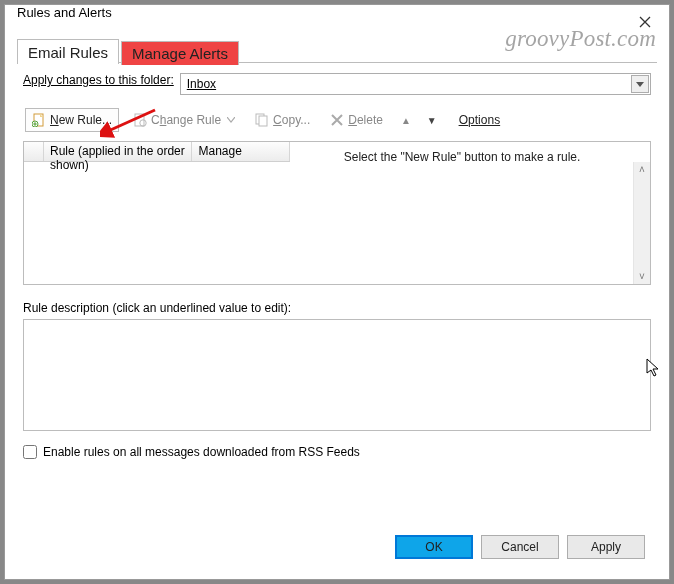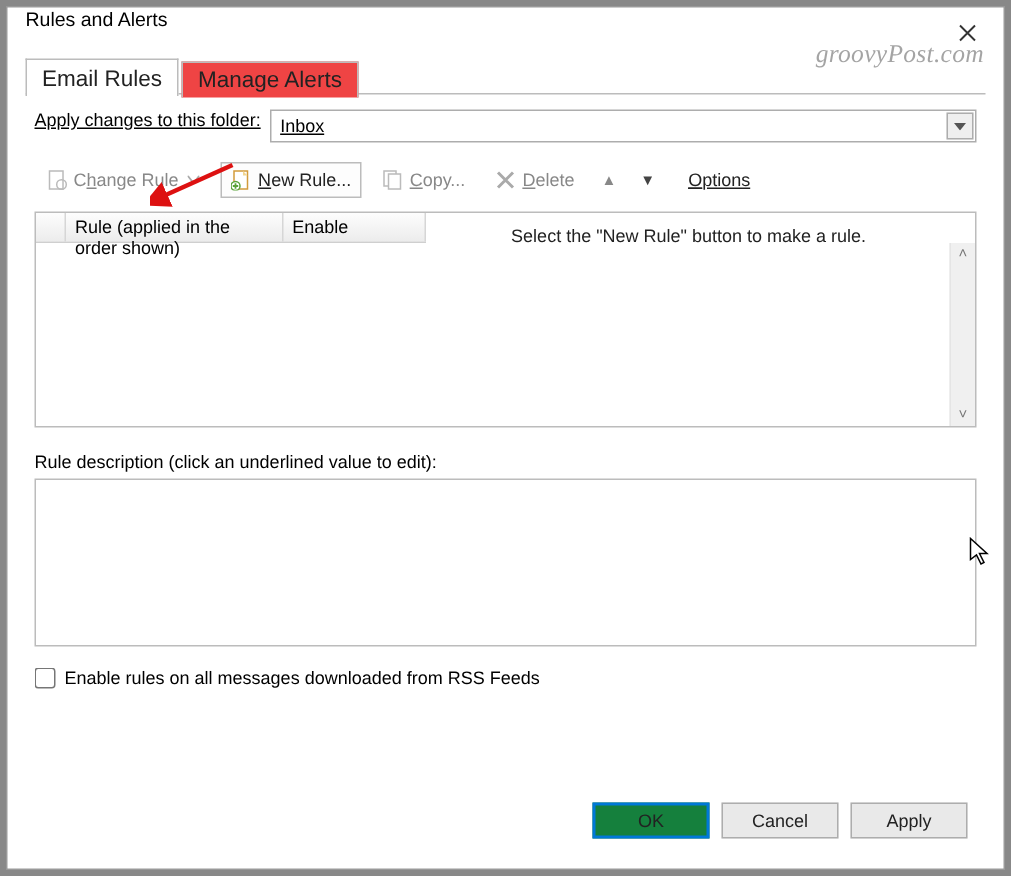--- a/index.html
+++ b/index.html
@@ -225,28 +225,28 @@
     border: 1px solid #adadad;
     background: #e9e9e9;
     font-size: 12px;
     color: #222;
     display: inline-flex;
     align-items: center;
     justify-content: center;
   }
   .wbtn.primary {
     border: 2px solid #0078d7;
-    background: #15803d;
+    background: #0ea5e9;
   }
   .watermark {
     position: absolute;
     top: 26px; right: 18px;
     font-family: Georgia, "Times New Roman", serif;
     font-style: italic;
-    font-size: 17px;
+    font-size: 23px;
     color: rgba(90,90,90,0.55);
     pointer-events: none;
     letter-spacing: 0.2px;
   }
   .arrow-annot {
     position: absolute;
     top: 108px; left: 100px;
     pointer-events: none;
   }
   .cursor {
@@ -290,41 +290,41 @@
           <span class="val">Inbox</span>
           <div class="dropbtn">
             <svg viewBox="0 0 8 5">
                 <path d="M0 0 L4 5 L8 0 Z" fill="#555"></path>
               </svg>
           </div>
         </div>
       </div>
 
       <div class="toolbar">
+        <div class="tbtn highlight">
+          <svg viewBox="0 0 14 14">
+            <rect x="2" y="1" width="9" height="12" fill="#fff" stroke="#d29b3a" stroke-width="1"></rect>
+            <path d="M8 1 L11 4 L8 4 Z" fill="#f1d58f"></path>
+            <circle cx="3" cy="11" r="3" fill="#fff" stroke="#5aa33a"></circle>
+            <path d="M3 9.2v3.6M1.2 11h3.6" stroke="#5aa33a" stroke-width="1.2"></path>
+          </svg>
+          <span><span class="u">N</span>ew Rule...</span>
+        </div>
+
         <div class="tbtn disabled">
           <svg viewBox="0 0 14 14">
             <rect x="2" y="1" width="9" height="12" fill="#fff" stroke="#bbb"></rect>
             <circle cx="10" cy="10" r="3.2" fill="none" stroke="#bbb"></circle>
           </svg>
           <span>C<span class="u">h</span>ange Rule</span>
           <svg class="chev" viewBox="0 0 8 6">
               <path d="M0 0 L4 5 L8 0" stroke="#aaa" fill="none" stroke-width="1.2"></path>
             </svg>
         </div>
 
-        <div class="tbtn highlight">
-          <svg viewBox="0 0 14 14">
-            <rect x="2" y="1" width="9" height="12" fill="#fff" stroke="#d29b3a" stroke-width="1"></rect>
-            <path d="M8 1 L11 4 L8 4 Z" fill="#f1d58f"></path>
-            <circle cx="3" cy="11" r="3" fill="#fff" stroke="#5aa33a"></circle>
-            <path d="M3 9.2v3.6M1.2 11h3.6" stroke="#5aa33a" stroke-width="1.2"></path>
-          </svg>
-          <span><span class="u">N</span>ew Rule...</span>
-        </div>
-
         <div class="tbtn disabled">
           <svg viewBox="0 0 14 14">
             <rect x="1" y="1" width="8" height="10" fill="#fff" stroke="#bbb"></rect>
             <rect x="4" y="3" width="8" height="10" fill="#fff" stroke="#bbb"></rect>
           </svg>
           <span><span class="u">C</span>opy...</span>
         </div>
 
         <div class="tbtn disabled">
           <svg viewBox="0 0 14 14">
@@ -342,21 +342,21 @@
         </div>
       </div>
 
       <div class="listarea">
         <div class="listheader">
           <div class="hcell c1"></div>
           <div class="hcell c2">
             <span>Rule (applied in the order shown)</span>
           </div>
           <div class="hcell c3">
-            <span>Enable</span>
+            <span>Manage</span>
           </div>
         </div>
         <div class="listbody">
           <div class="empty-msg">Select the "New Rule" button to make a rule.</div>
         </div>
         <div class="vscroll">
           <span class="ar">˄</span>
           <span class="ar">˅</span>
         </div>
       </div>

